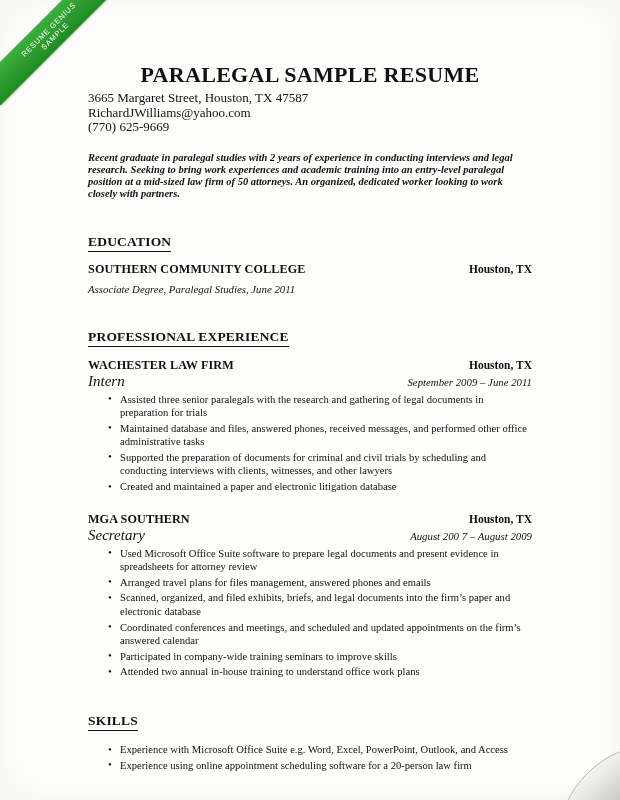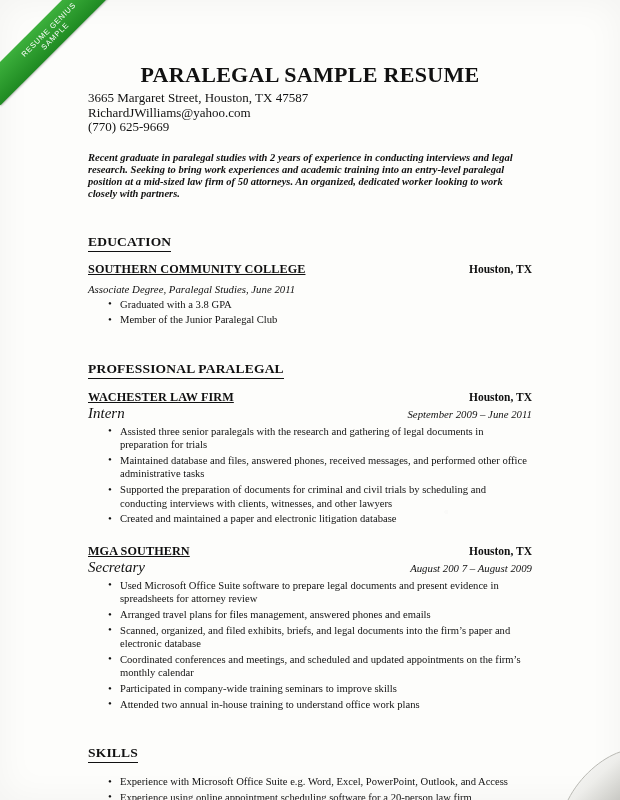--- a/index.html
+++ b/index.html
@@ -121,21 +121,20 @@
   .entry { margin-top: 2px; }
   .entry-row {
     display: flex;
     justify-content: space-between;
     align-items: baseline;
   }
   .org {
     font-size: 12.2px;
     font-weight: bold;
     letter-spacing: 0.1px;
-    text-decoration: underline;
   }
   .loc {
     font-size: 11.5px;
     font-weight: bold;
   }
   .title {
     font-size: 15px;
     font-style: italic;
   }
   .dates {
@@ -209,29 +208,25 @@
 
     <div class="section-head-wrap">
       <div class="section-head">EDUCATION</div>
 
       <div class="entry edu-entry">
         <div class="entry-row">
           <span class="org">SOUTHERN COMMUNITY COLLEGE</span>
           <span class="loc">Houston, TX</span>
         </div>
         <div class="edu-sub">Associate Degree, Paralegal Studies, June 2011</div>
-        <ul class="bullets">
-          <li>Graduated with a 3.8 GPA</li>
-          <li>Member of the Junior Paralegal Club</li>
-        </ul>
       </div>
     </div>
 
     <div class="section-head-wrap">
-      <div class="section-head">PROFESSIONAL PARALEGAL</div>
+      <div class="section-head">PROFESSIONAL EXPERIENCE</div>
 
       <div class="entry">
         <div class="entry-row">
           <span class="org">WACHESTER LAW FIRM</span>
           <span class="loc">Houston, TX</span>
         </div>
         <div class="entry-row">
           <span class="title">Intern</span>
           <span class="dates">September 2009 – June 2011</span>
         </div>
@@ -251,21 +246,21 @@
           <span class="loc">Houston, TX</span>
         </div>
         <div class="entry-row">
           <span class="title">Secretary</span>
           <span class="dates">August 200 7 – August 2009</span>
         </div>
         <ul class="bullets">
           <li>Used Microsoft Office Suite software to prepare legal documents and present evidence in spreadsheets for attorney review</li>
           <li>Arranged travel plans for files management, answered phones and emails</li>
           <li>Scanned, organized, and filed exhibits, briefs, and legal documents into the firm’s paper and electronic database</li>
-          <li>Coordinated conferences and meetings, and scheduled and updated appointments on the firm’s monthly calendar</li>
+          <li>Coordinated conferences and meetings, and scheduled and updated appointments on the firm’s answered calendar</li>
           <li>Participated in company-wide training seminars to improve skills</li>
           <li>Attended two annual in-house training to understand office work plans</li>
         </ul>
       </div>
     </div>
 
     <div class="section-head-wrap">
       <div class="section-head">SKILLS</div>
       <ul class="bullets">
         <li>Experience with Microsoft Office Suite e.g. Word, Excel, PowerPoint, Outlook, and Access</li>

